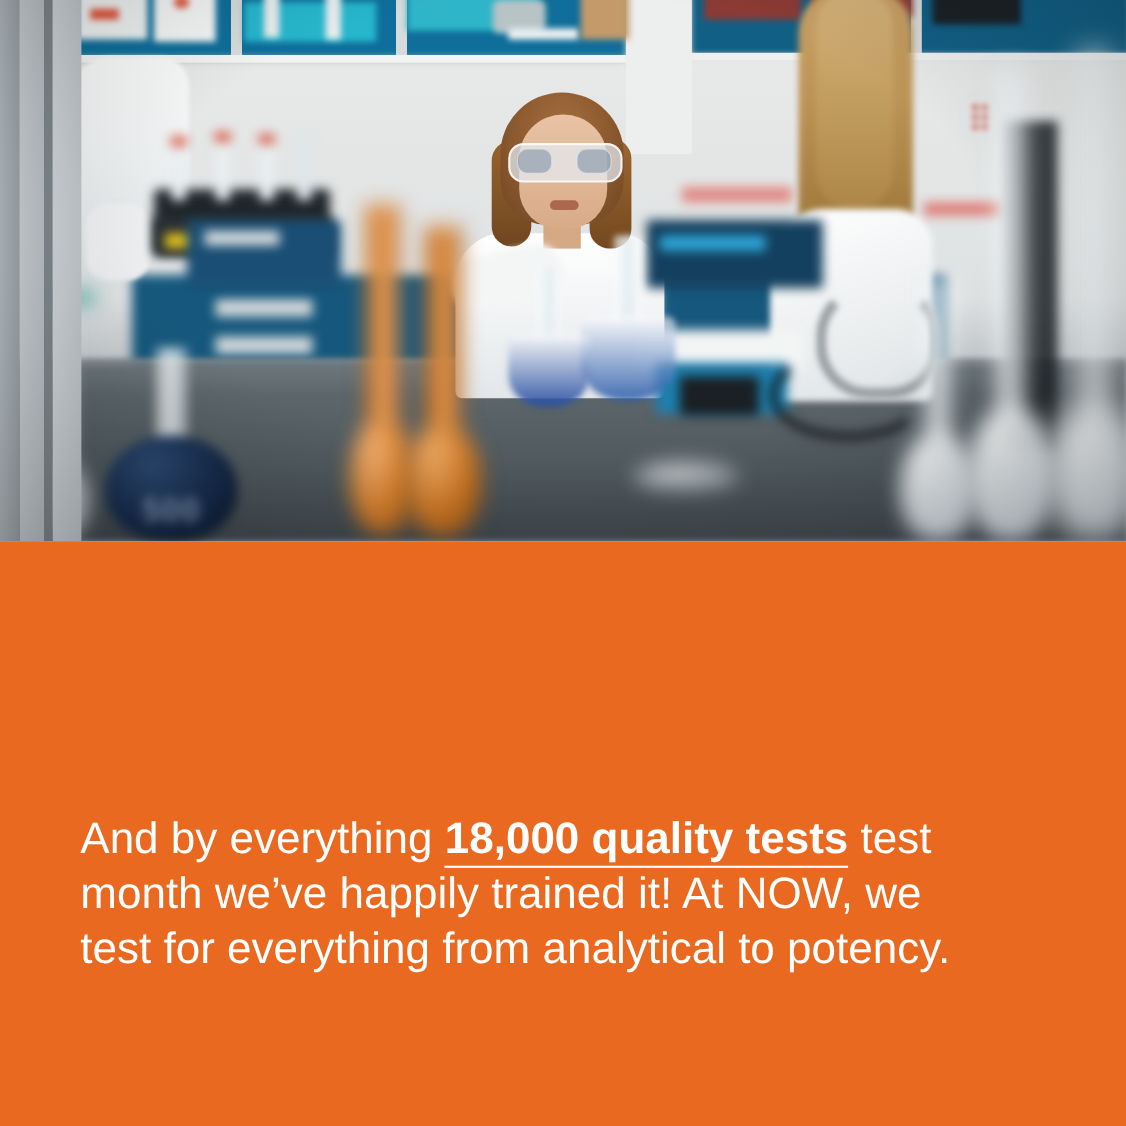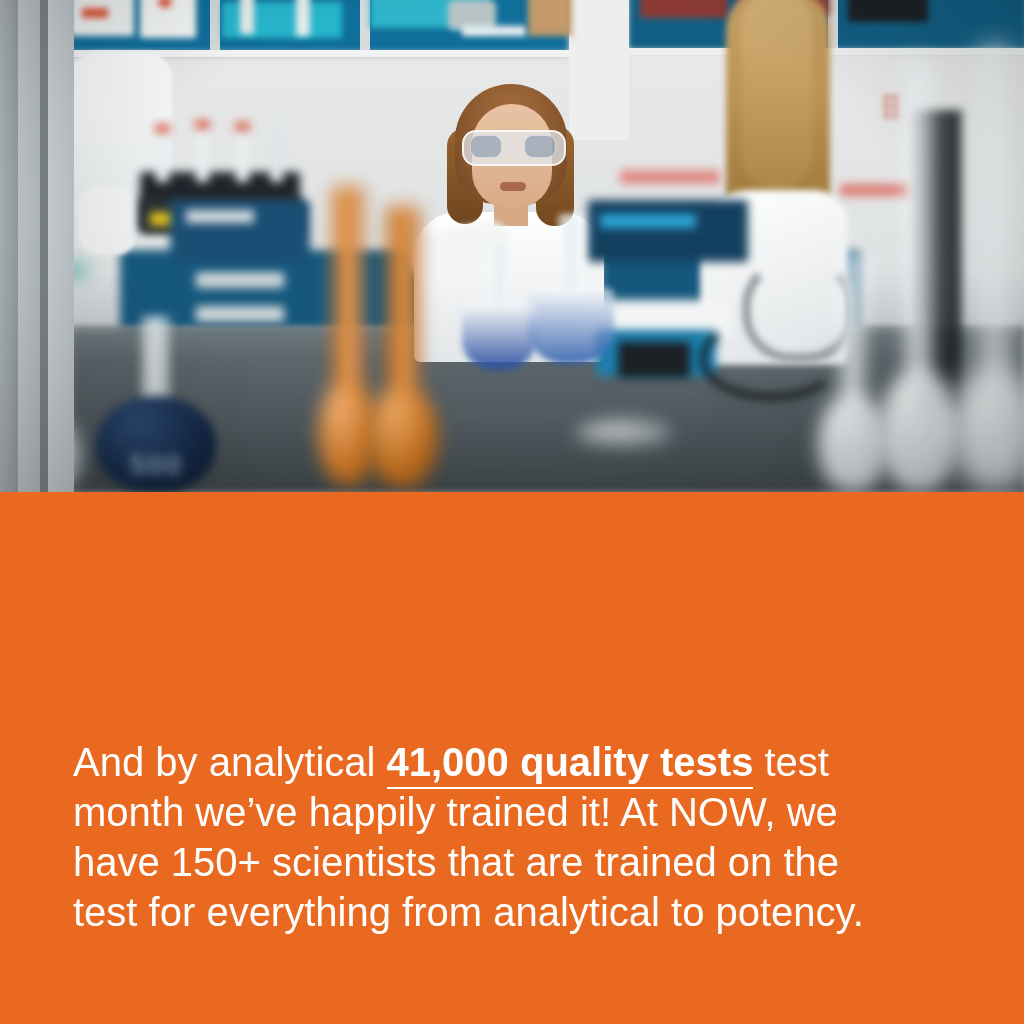--- a/index.html
+++ b/index.html
@@ -335,19 +335,18 @@
     <div class="ph frame3"></div>
     <div class="ph frame4"></div>
 
     <div id="photo-vig"></div>
   </div>
 
   <div id="panel"></div>
 
 
   <div id="body">
-    <span class="bl"><span>And by analytical </span><b>41,000 quality tests</b><span> test</span></span>
+    <span class="bl"><span>And by everything </span><b>18,000 quality tests</b><span> test</span></span>
     <span class="bl">month we’ve happily trained it! At NOW, we</span>
-    <span class="bl">have 150+ scientists that are trained on the</span>
     <span class="bl">test for everything from analytical to potency.</span>
   </div>
 
 </div>
 
 </body></html>

